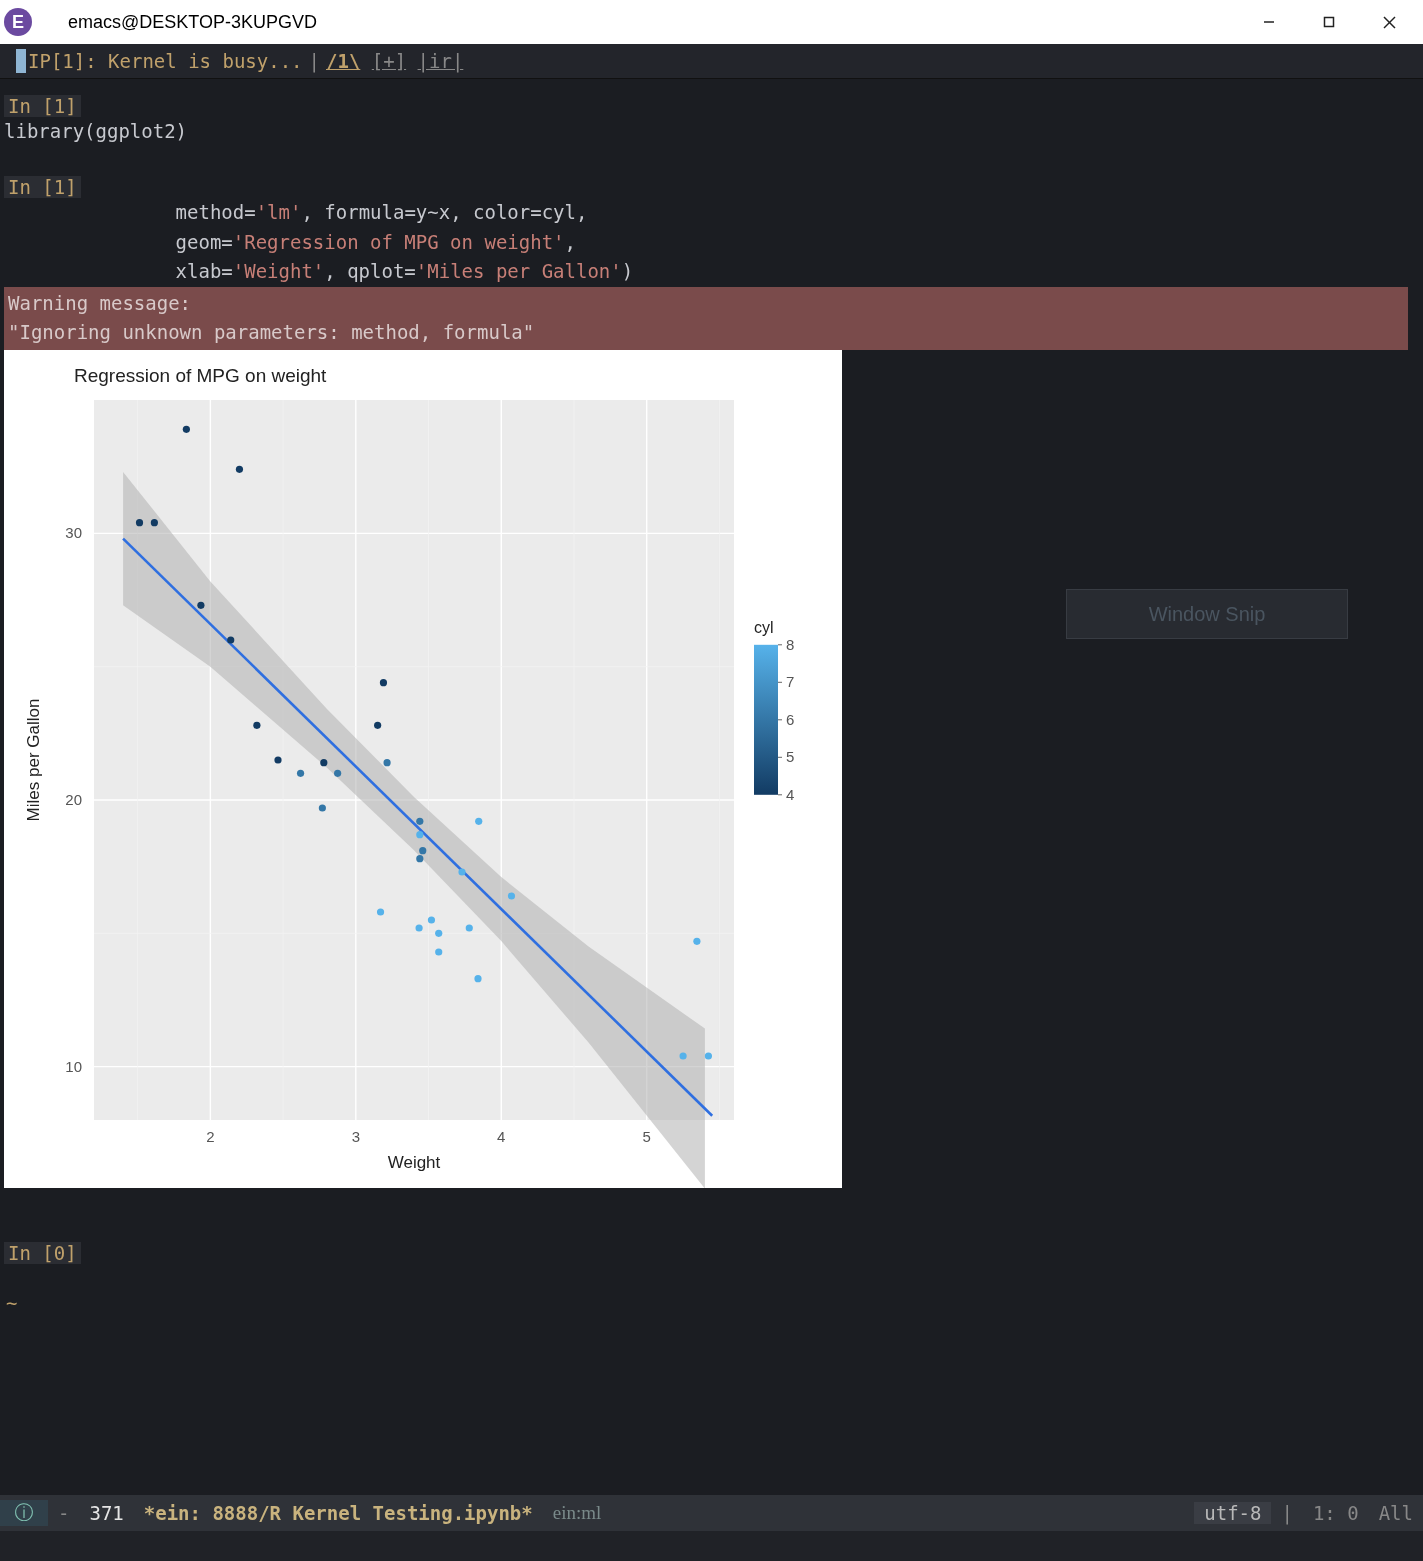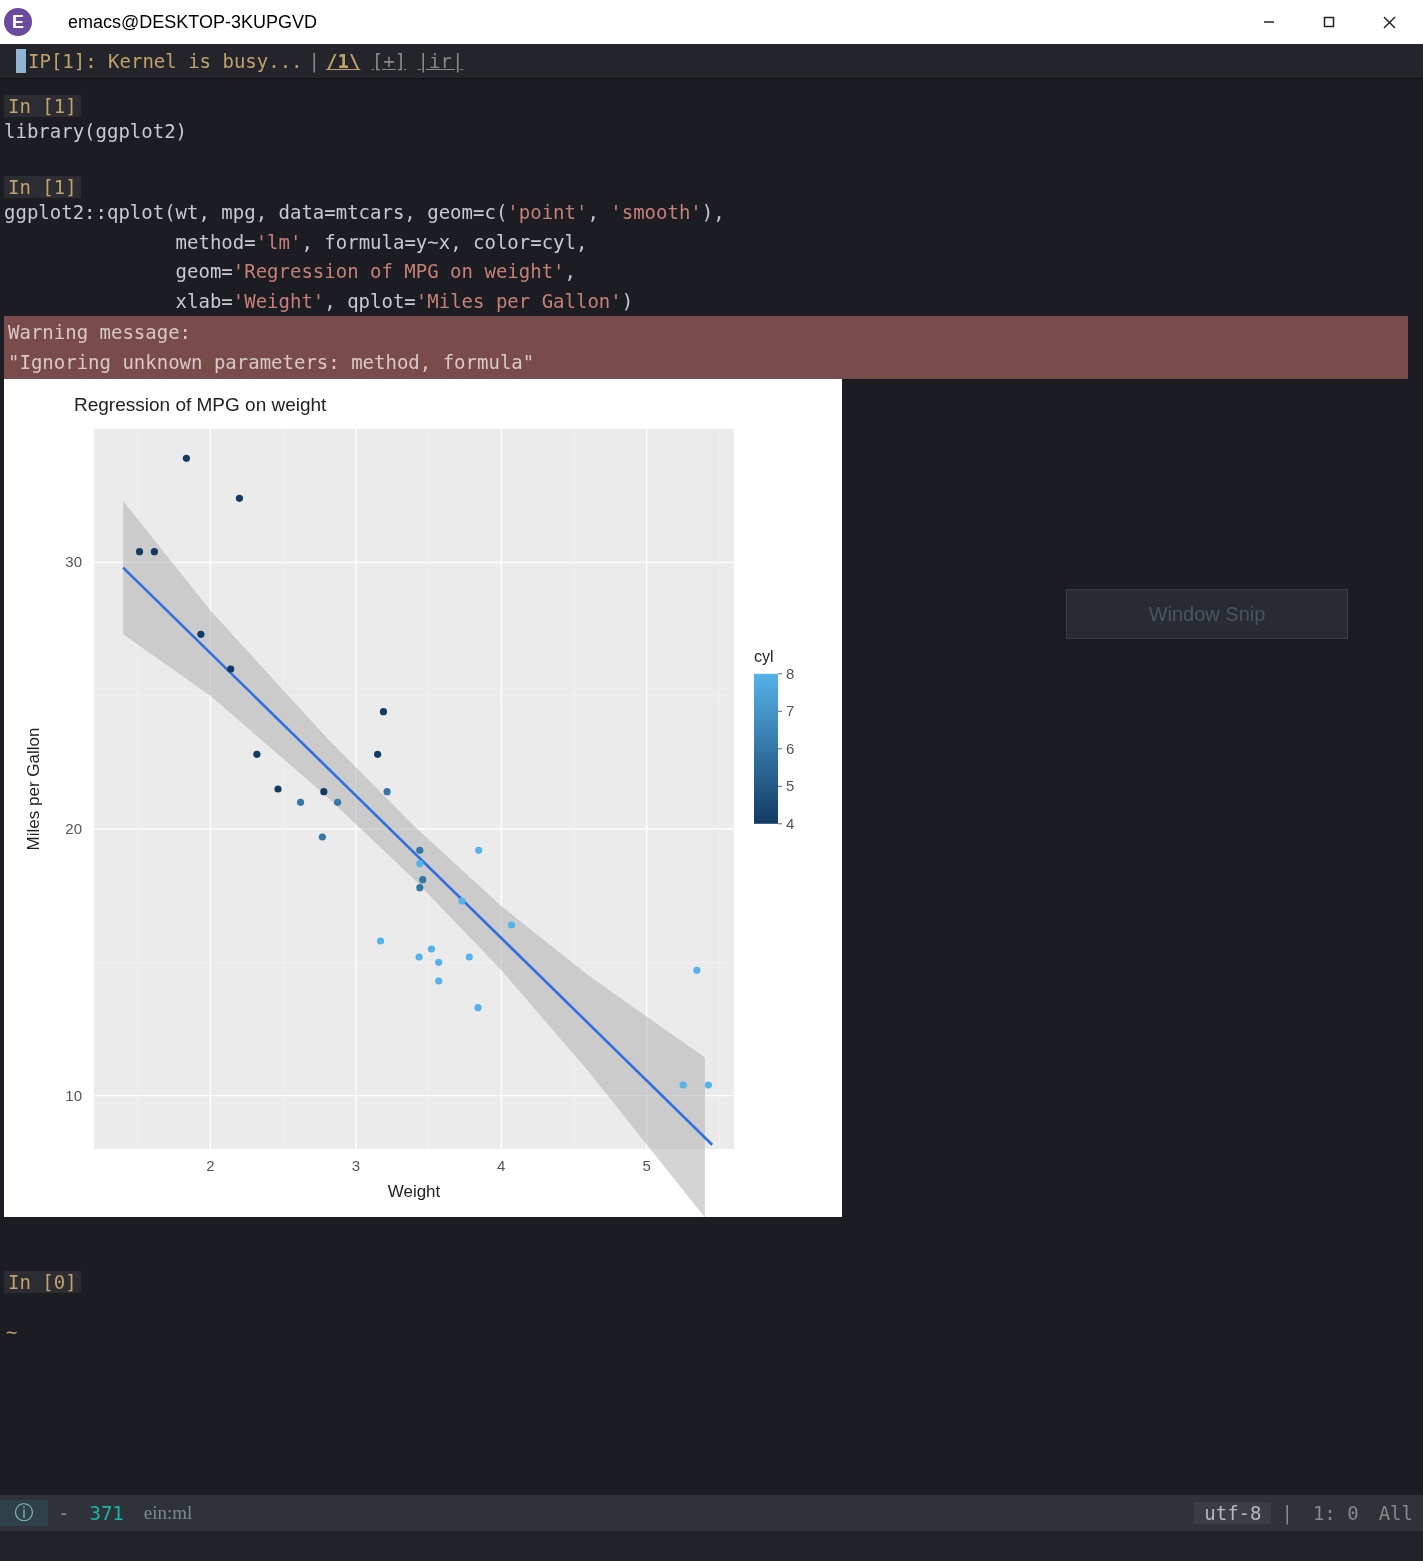--- a/index.html
+++ b/index.html
@@ -23,21 +23,21 @@
   .warning{background:#7a4b4b;color:#d8c9c9;padding:2px 4px;white-space:pre;line-height:1.55;}
   .plot-wrap{margin:0;padding:0;}
   .plot{background:#ffffff;width:838px;height:838px;display:block;}
   .ghost-btn{position:absolute;top:510px;left:1038px;width:280px;height:48px;background:rgba(120,130,140,0.15);border:1px solid rgba(120,130,140,0.2);color:#4a5560;display:flex;align-items:center;justify-content:center;font-family:"Segoe UI",sans-serif;font-size:20px;pointer-events:none;margin-left:28px;}
   .empty-prompt{margin-top:54px;}
   .tilde{color:#c0a16b;padding-left:2px;}
   .modeline{height:36px;background:#2f3238;display:flex;align-items:center;font-size:19px;}
   .ml-cell{padding:0 10px;}
   .ml-i{background:#30404a;color:#7fbfb0;width:28px;text-align:center;}
   .ml-dash{color:#888;}
-  .ml-num{color:#14b8a6;}
+  .ml-num{color:#e5e5e5;}
   .ml-buf{color:#c9b37e;font-weight:bold;}
   .ml-mode{color:#7a8a8a;font-family:Liberation Serif, serif;}
   .ml-spacer{flex:1;}
   .ml-enc{background:#3a3d44;color:#b8b8b8;}
   .ml-pos{color:#888;}
   .ml-all{color:#888;}
   .minibuf{height:30px;background:#202227;}
   svg text{font-family:"Arial","Helvetica",sans-serif;}
 </style>
 </head>
@@ -80,21 +80,20 @@
   </div>
 
   <div class="buffer">
     <div class="content">
       <div style="height:12px"></div>
       <div><span class="prompt-label">In [1]</span></div>
       <div class="code-line">library(ggplot2)</div>
 
       <div style="height:30px"></div>
       <div><span class="prompt-label">In [1]</span></div>
-      <div class="code-line"><span>ggplot2::qplot(wt, mpg, data=mtcars, geom=c(</span><span class="str">'point'</span><span>, </span><span class="str">'smooth'</span><span>),</span></div>
       <div class="code-line"><span>               method=</span><span class="str">'lm'</span><span>, formula=y~x, color=cyl,</span></div>
       <div class="code-line"><span>               geom=</span><span class="str">'Regression of MPG on weight'</span><span>,</span></div>
       <div class="code-line"><span>               xlab=</span><span class="str">'Weight'</span><span>, qplot=</span><span class="str">'Miles per Gallon'</span><span>)</span></div>
 
       <div class="warning"><span>Warning message:</span>
 <span>"Ignoring unknown parameters: method, formula"</span></div>
 
       <div class="plot-wrap">
         <svg class="plot" id="plot-svg" viewBox="0 0 838 838">
             <rect x="0" y="0" width="838" height="838" fill="#ffffff"></rect>
@@ -185,20 +184,21 @@
 
     <div class="ghost-btn">
         <span>Window Snip</span>
       </div>
   </div>
 
   <div class="modeline">
     <div class="ml-cell ml-i">ⓘ</div>
     <div class="ml-cell ml-dash">-</div>
     <div class="ml-cell ml-num">371</div>
+    <div class="ml-cell ml-buf">*ein: 8888/R Kernel Testing.ipynb*</div>
     <div class="ml-cell ml-mode">ein:ml</div>
     <div class="ml-spacer"></div>
     <div class="ml-cell ml-enc">utf-8</div>
     <div class="ml-cell ml-pos">|</div>
     <div class="ml-cell ml-pos">1: 0</div>
     <div class="ml-cell ml-all">All</div>
   </div>
 
   <div class="minibuf"></div>
 </div>

